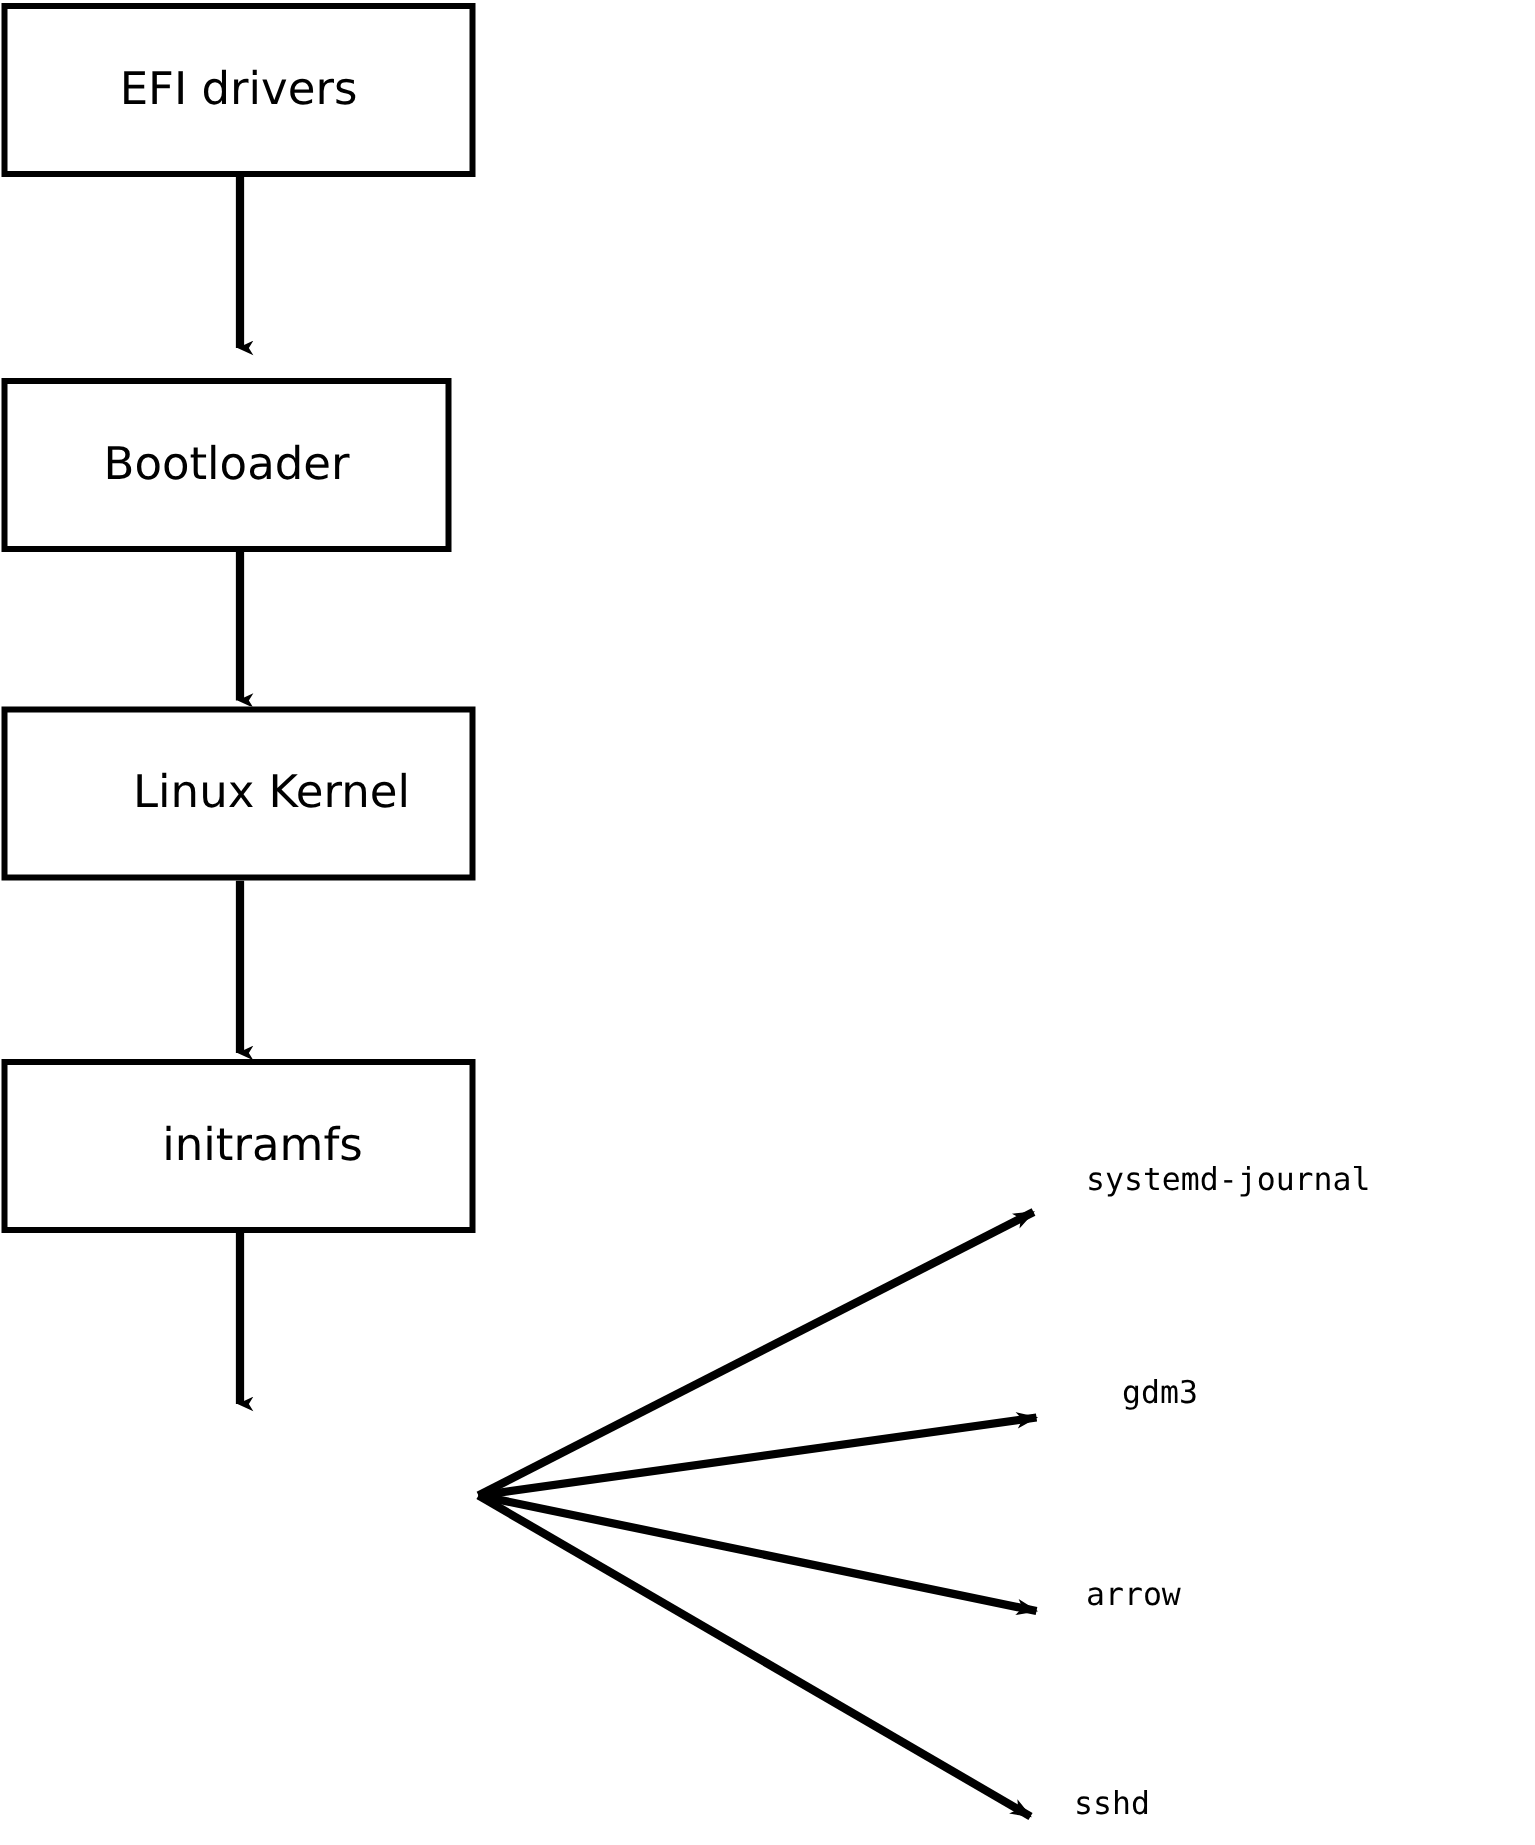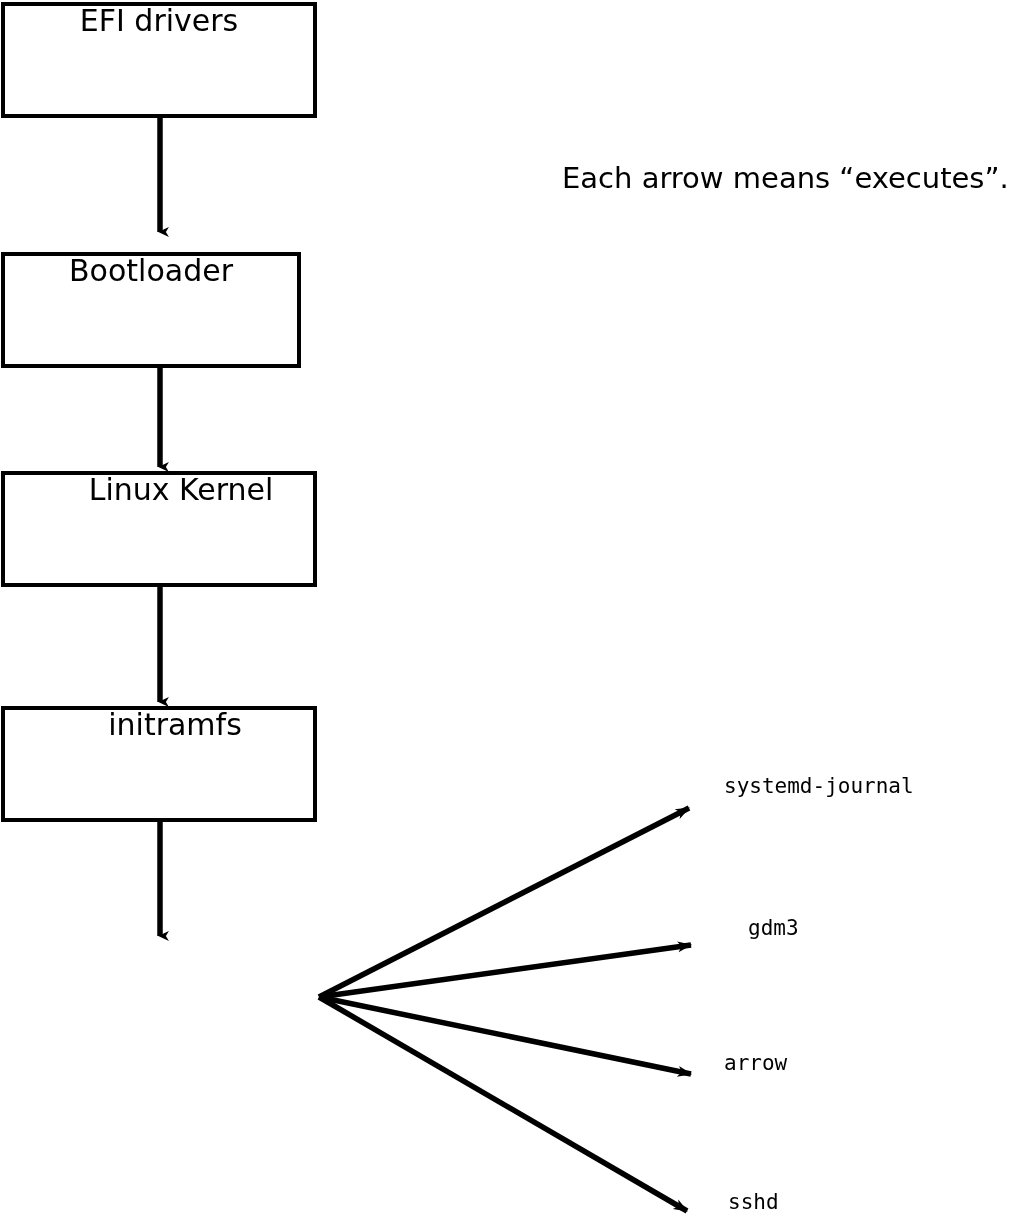--- a/index.html
+++ b/index.html
@@ -25,20 +25,21 @@
     top: 0;
     width: 1023px;
     height: 1230px;
   }
   .node-box {
     position: absolute;
     box-sizing: border-box;
     background: #ffffff;
     border: 4px solid #000000;
     display: flex;
+    align-items: center;
     justify-content: center;
   }
   .node-label {
     font-family: "DejaVu Sans", "Liberation Sans", sans-serif;
     font-size: 30px;
     line-height: 1;
     color: #000000;
     white-space: nowrap;
   }
   .leaf-label {
@@ -104,17 +105,16 @@
     <span class="node-label">initramfs</span>
   </div>
 
 
   <div class="leaf-label" style="left:724px; top:776px;">systemd-journal</div>
 
   <div class="leaf-label" style="left:748px; top:918px;text-align:center;">gdm3</div>
 
   <div class="leaf-label" style="left:724px; top:1053px;">arrow</div>
 
-  <div class="leaf-label" style="left:716px; top:1192px;margin-left:12px;">sshd</div>
+  <div class="leaf-label" style="left:716px; top:1192px;">sshd</div>
 
-  <div class="annotation" style="left:562px; top:164px;">Each arrow means “executes”.</div>
 
 </div>
 
 </body></html>

